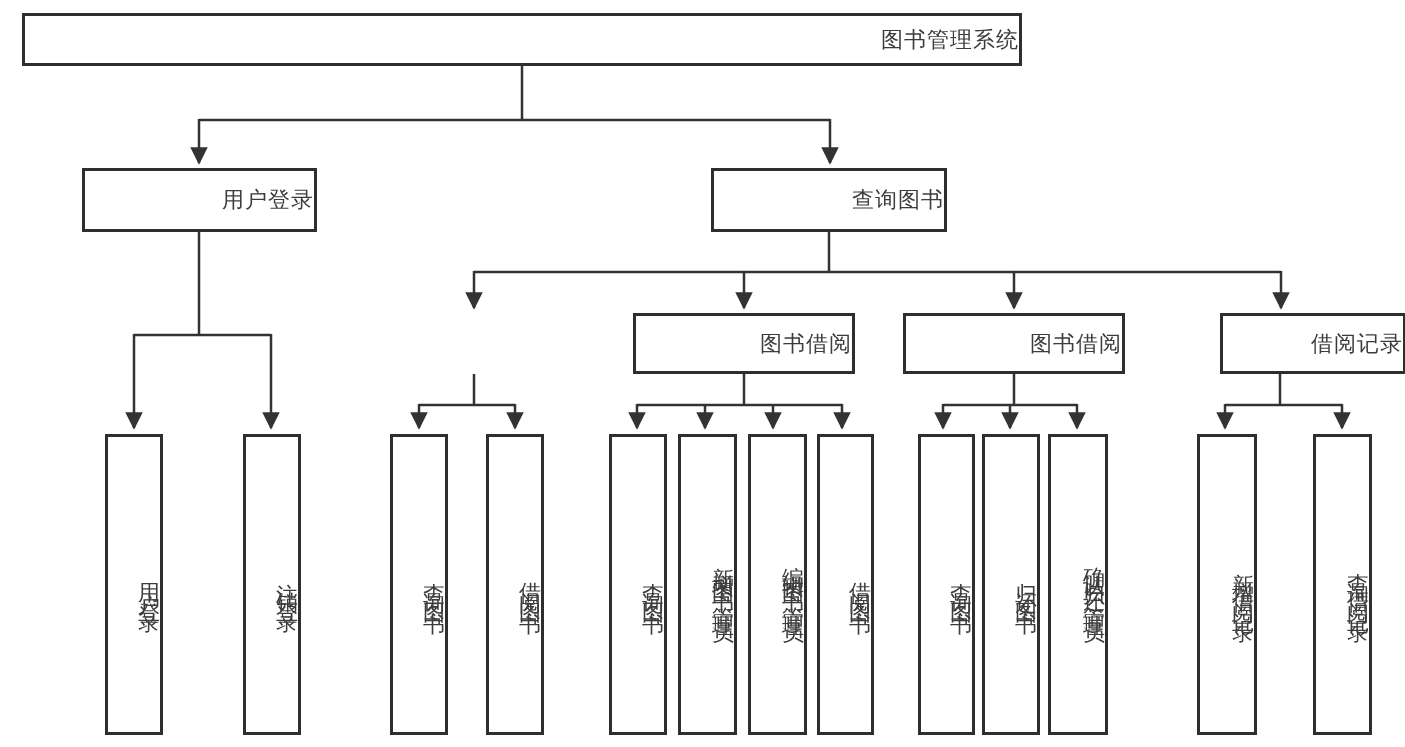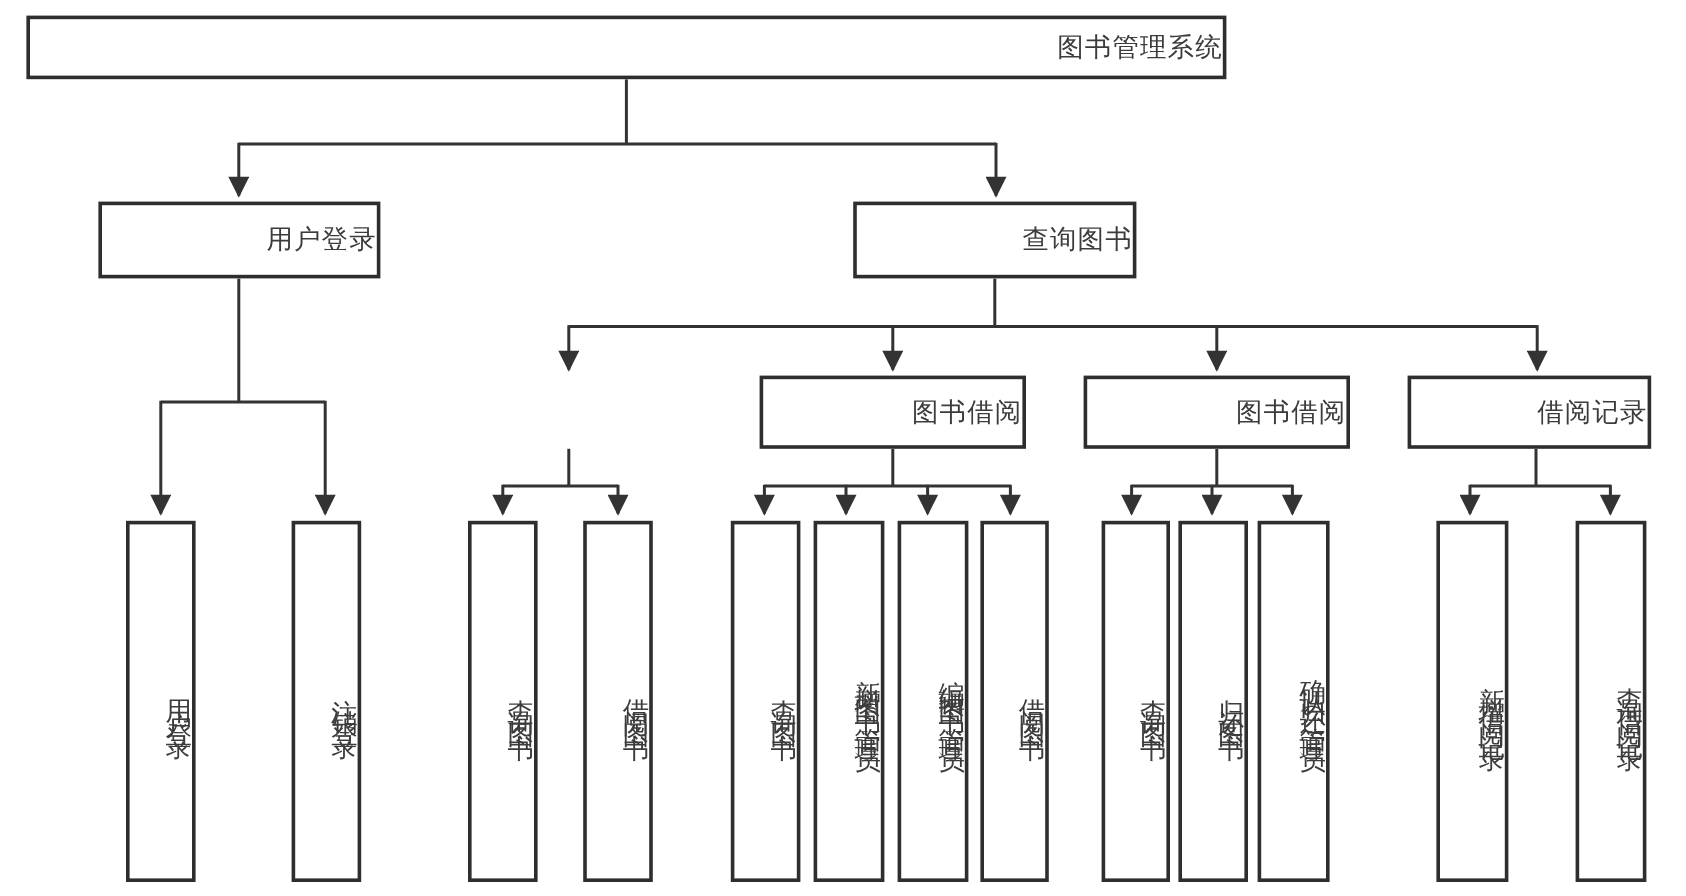--- a/index.html
+++ b/index.html
@@ -106,21 +106,21 @@
   <div class="node node-h" style="left:711px;top:168px;width:236px;height:64px">
     <span>查询图书</span>
   </div>
 
   <div class="node node-h" style="left:633px;top:313px;width:222px;height:61px">
     <span>图书借阅</span>
   </div>
   <div class="node node-h" style="left:903px;top:313px;width:222px;height:61px">
     <span>图书借阅</span>
   </div>
-  <div class="node node-h" style="left:1173px;top:313px;width:203px;height:61px">
+  <div class="node node-h" style="left:1220px;top:313px;width:186px;height:61px">
     <span>借阅记录</span>
   </div>
 
   <div class="node node-v" style="left:105px;top:434px;width:58px;height:301px">
     <span class="vtext">用户登录</span>
   </div>
   <div class="node node-v" style="left:243px;top:434px;width:58px;height:301px">
     <span class="vtext">注销登录</span>
   </div>
 

